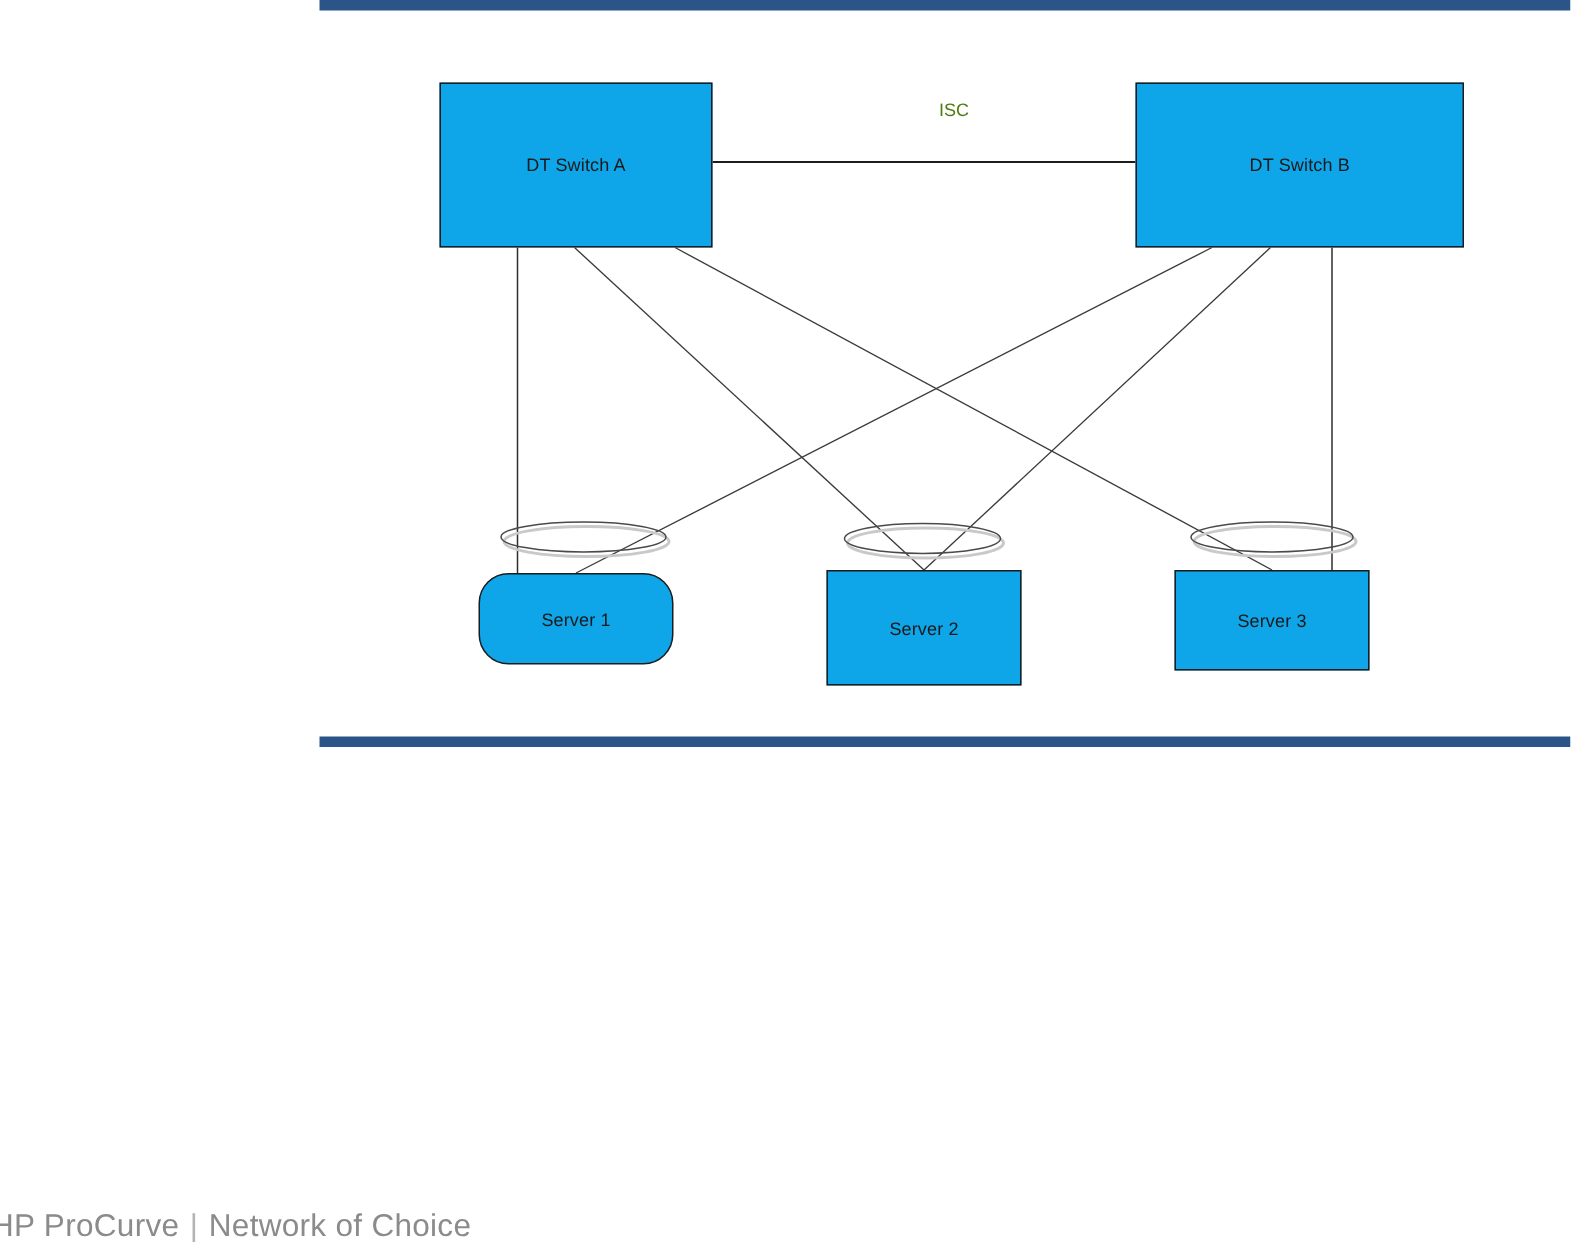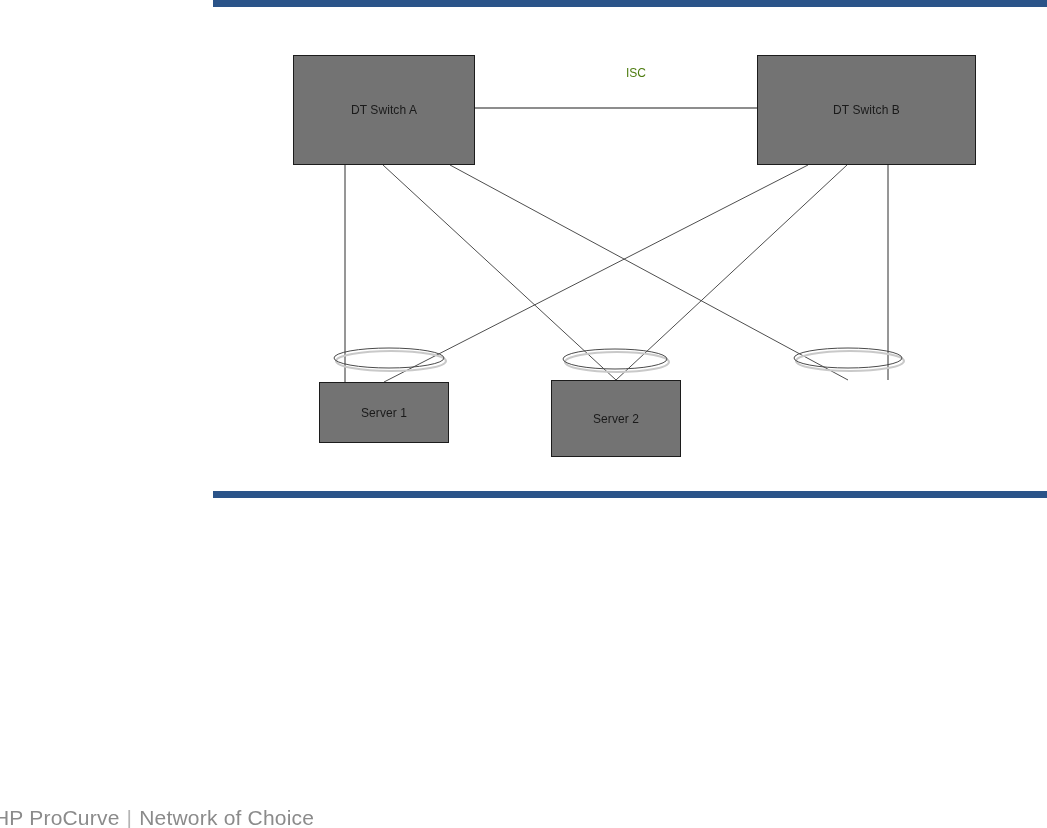--- a/index.html
+++ b/index.html
@@ -44,37 +44,37 @@
   #diagram-svg {
     position: absolute;
     left: 0;
     top: 0;
   }
 
   
   .node {
     position: absolute;
     box-sizing: border-box;
-    background: #737373;
+    background: #0ea5e9;
     border: 1px solid #1c1c1c;
     display: flex;
     align-items: center;
     justify-content: center;
   }
   .node-label {
     font-size: 12px;
     color: #1a1a1a;
     letter-spacing: 0.1px;
     white-space: nowrap;
   }
 
   #node-switch-a { left: 293px; top: 55px;  width: 182px; height: 110px; }
   #node-switch-b { left: 757px; top: 55px;  width: 219px; height: 110px; }
 
-  #node-server-1 { left: 319px; top: 382px; width: 130px; height: 61px; }
+  #node-server-1 { left: 319px; top: 382px; width: 130px; height: 61px; border-radius: 20px; }
   #node-server-2 { left: 551px; top: 380px; width: 130px; height: 77px; }
   #node-server-3 { left: 783px; top: 380px; width: 130px; height: 67px; }
 
   
   #isc-label {
     position: absolute;
     left: 600px;
     top: 66px;
     width: 72px;
     text-align: center;
@@ -138,20 +138,23 @@
   </div>
 
   <div class="node" id="node-server-1">
     <span class="node-label">Server 1</span>
   </div>
 
   <div class="node" id="node-server-2">
     <span class="node-label">Server 2</span>
   </div>
 
+  <div class="node" id="node-server-3">
+    <span class="node-label">Server 3</span>
+  </div>
 
 </div>
 
 <div class="rule" id="rule-bottom"></div>
 
 <div id="footer-brand">
   <span>HP ProCurve</span><span class="sep">|</span><span>Network of Choice</span>
 </div>
 
 </body></html>

